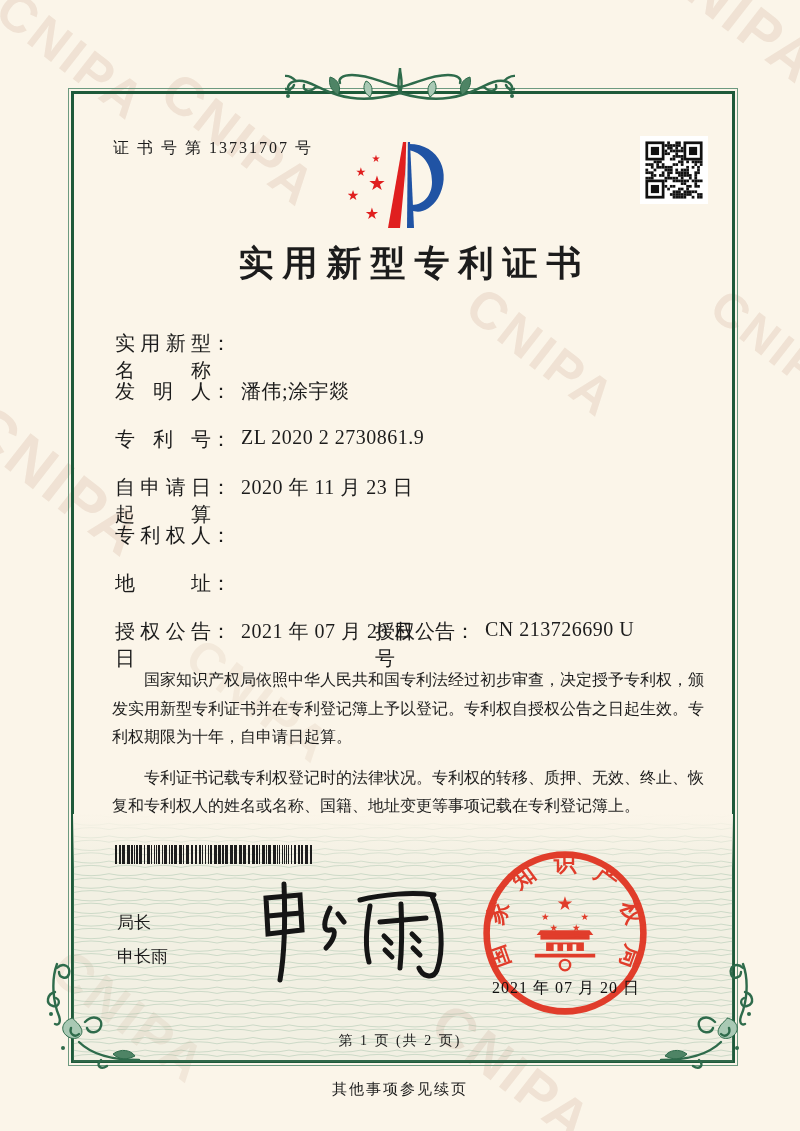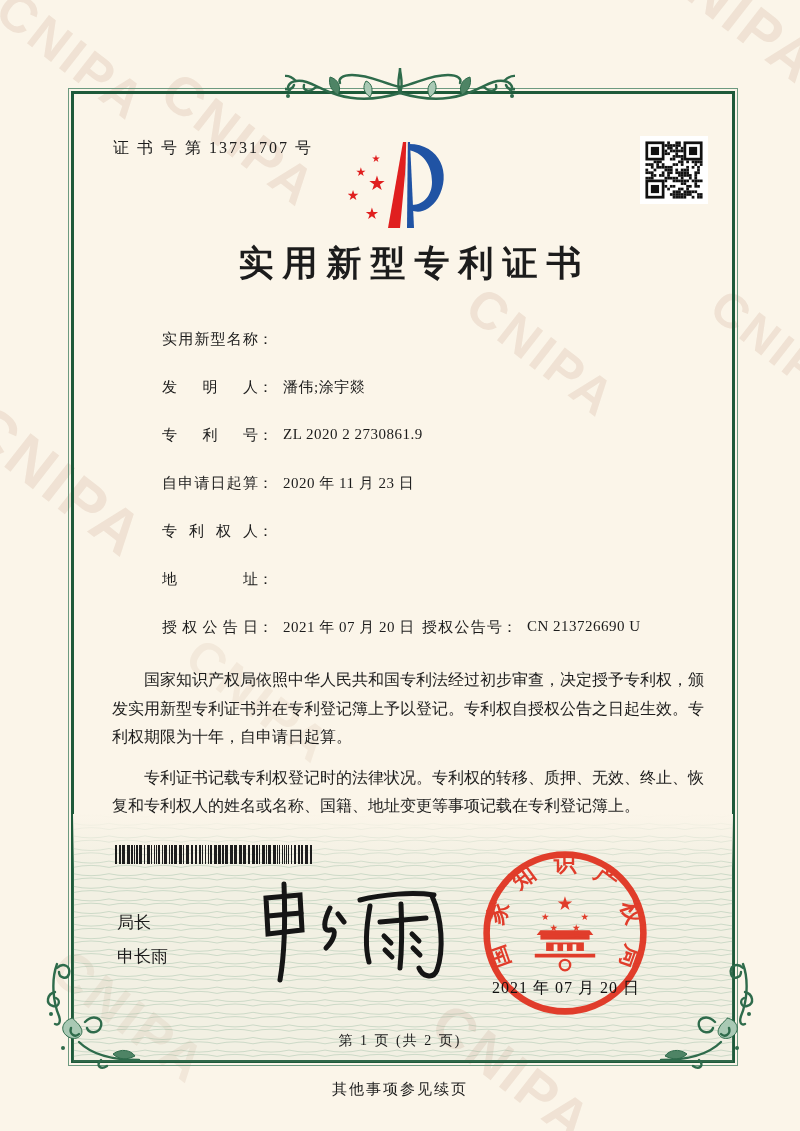--- a/index.html
+++ b/index.html
@@ -49,21 +49,21 @@
   }
   .qr-box svg{width:68px;height:68px;display:block;}
   .logo{position:absolute;left:348px;top:140px;width:106px;height:94px;z-index:3;}
 
   .title{
     position:absolute;left:0;right:0;top:240px;z-index:3;
     text-align:center;font-size:35px;font-weight:bold;letter-spacing:9px;
     text-indent:9px;
     padding-left:20px;
   }
-  .fields{position:absolute;left:115px;top:330px;width:570px;z-index:3;font-size:15px;margin-left:47px;}
+  .fields{position:absolute;left:115px;top:330px;width:570px;z-index:3;font-size:20px;}
   .frow{height:48px;display:flex;align-items:flex-start;position:relative;}
   .flabel{
     display:inline-block;width:96px;
     text-align:justify;text-align-last:justify;
   }
   .fcolon{display:inline-block;}
   .fvalue{margin-left:10px;letter-spacing:0.5px;}
   .pair2{position:absolute;left:260px;top:0;display:flex;}
   .pair2 .flabel{width:80px;}
 

